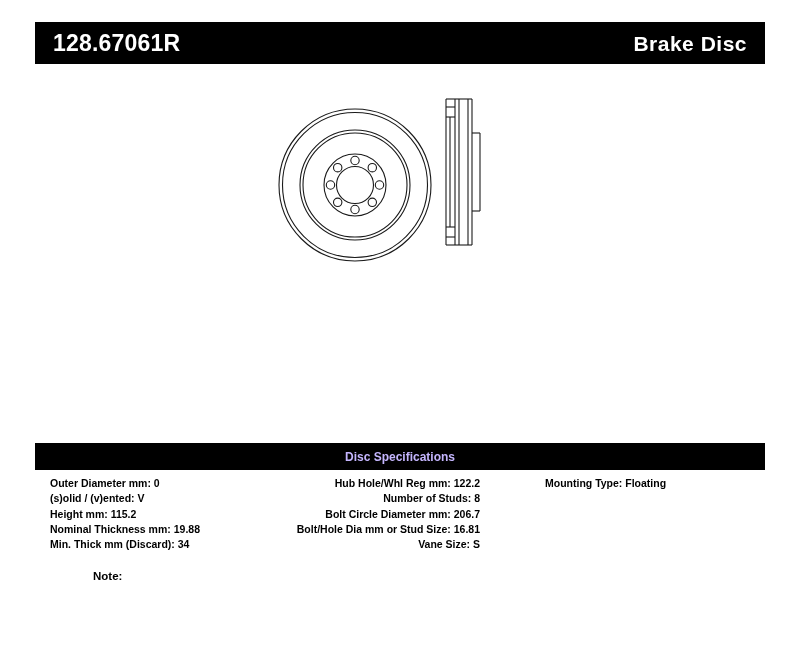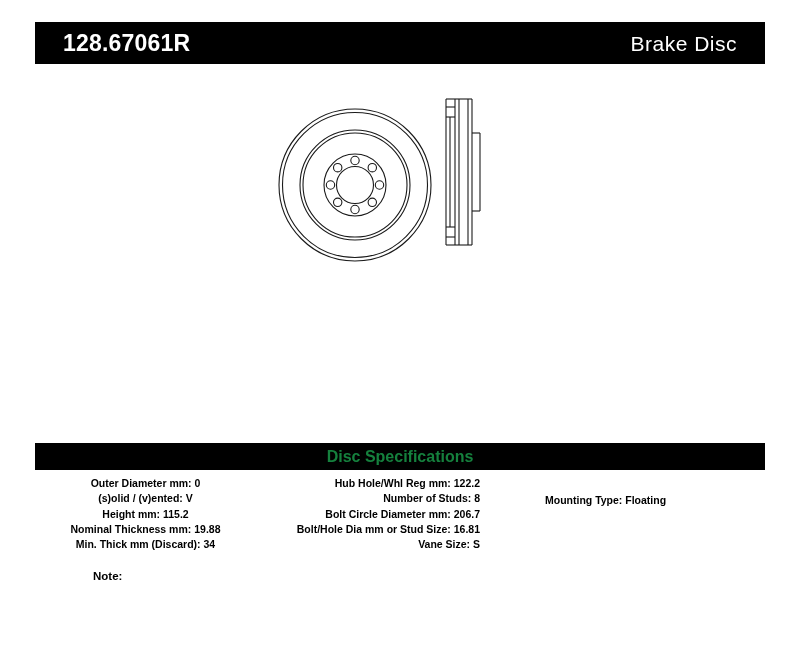--- a/index.html
+++ b/index.html
@@ -21,33 +21,33 @@
     position: absolute;
     left: 35px;
     top: 22px;
     width: 730px;
     height: 42px;
     background: #000000;
     display: flex;
     align-items: center;
     justify-content: space-between;
     box-sizing: border-box;
-    padding: 0 28px;
+    padding: 0 18px;
   }
   .part-number {
     color: #ffffff;
     font-size: 23px;
     font-weight: bold;
     letter-spacing: 0.2px;
     line-height: 1;
   }
   .header-right {
     color: #ffffff;
     font-size: 21px;
-    font-weight: normal;
+    font-weight: bold;
     letter-spacing: 0.5px;
     line-height: 1;
   }
 
   
   .drawing-area {
     position: absolute;
     left: 250px;
     top: 85px;
     width: 320px;
@@ -63,56 +63,55 @@
     left: 35px;
     top: 443px;
     width: 730px;
     height: 27px;
     background: #000000;
     display: flex;
     align-items: center;
     justify-content: center;
   }
   .spec-title {
-    color: #15803d;
-    font-size: 16px;
+    color: #c4b5fd;
+    font-size: 12px;
     font-weight: bold;
     line-height: 1;
     text-align: center;
   }
 
   
   .spec-columns {
     position: absolute;
     left: 35px;
     top: 476px;
     width: 730px;
     height: 90px;
     font-size: 10.5px;
     font-weight: bold;
   }
   .spec-col {
     position: absolute;
     top: 0;
   }
   .col-left {
-    left: 8px;
+    left: 15px;
     width: 205px;
-    text-align: center;
+    text-align: left;
   }
   .col-mid {
     left: 215px;
     width: 230px;
     text-align: right;
   }
   .col-right {
     left: 510px;
     width: 220px;
     text-align: left;
-    margin-top: 17px;
   }
   .spec-line {
     line-height: 15.3px;
     white-space: nowrap;
   }
 
   
   .note-row {
     position: absolute;
     left: 93px;

